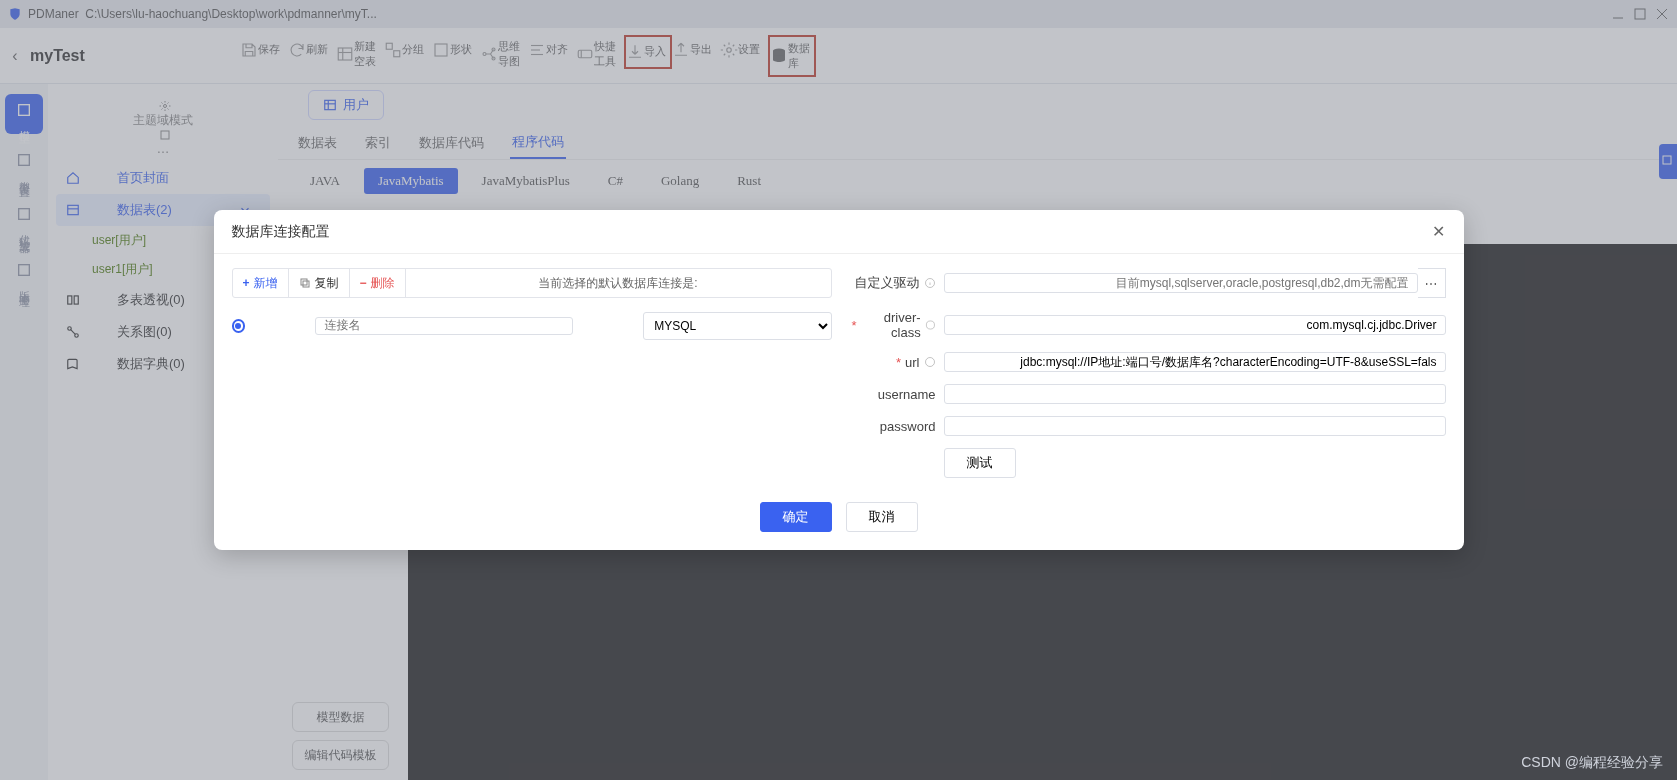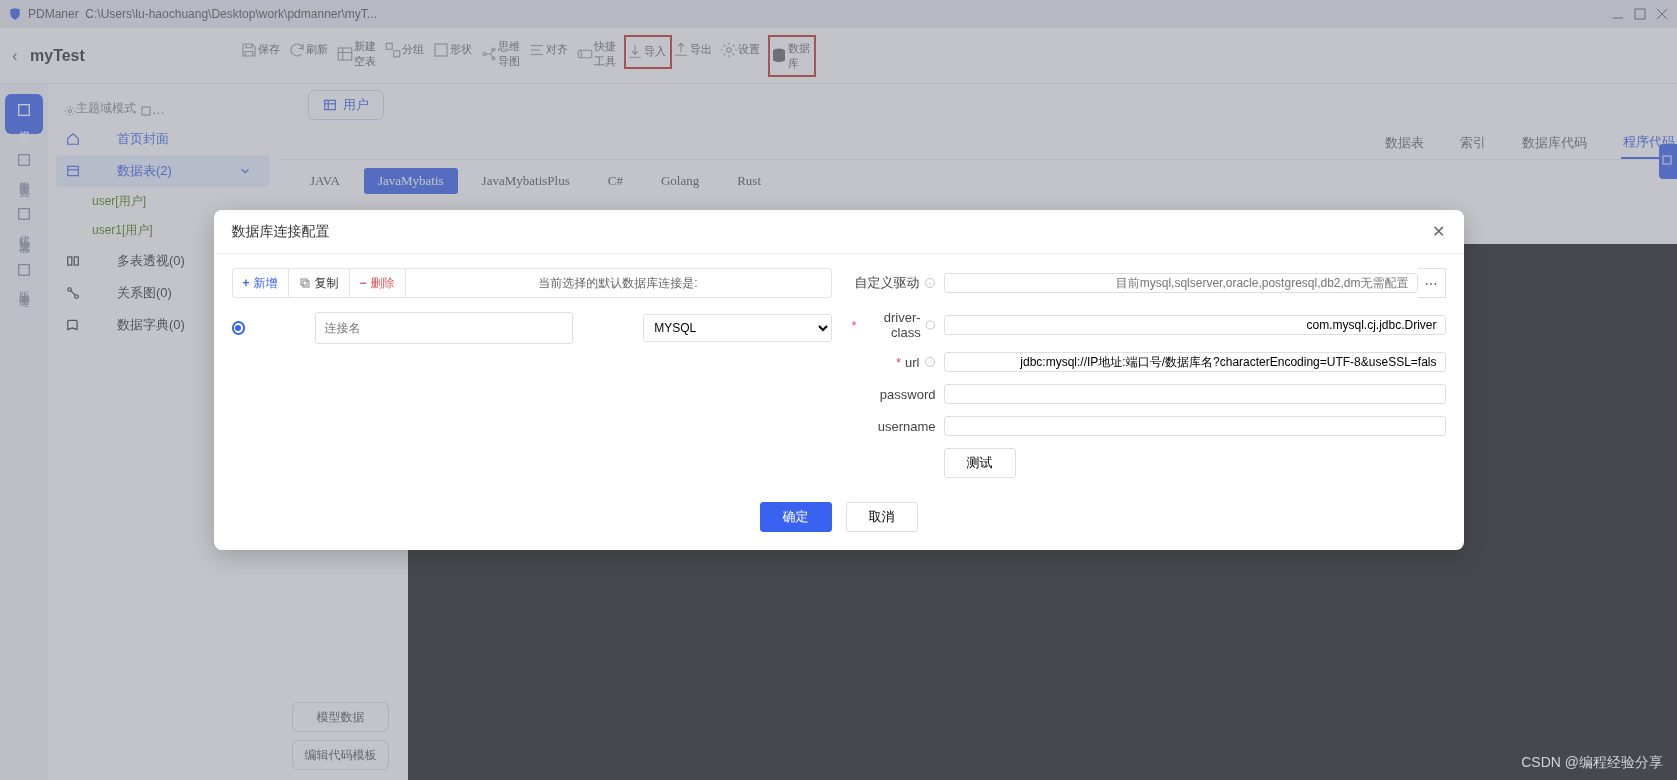--- a/index.html
+++ b/index.html
@@ -23,36 +23,36 @@
 .searchbox { margin-left: 30px; width: 380px; height: 32px; background: #f4f5f7; border-radius: 16px; display: flex; align-items: center; padding: 0 14px; color: #aaa; }
 .searchbox svg { width: 14px; height: 14px; stroke: #aaa; margin-right: 8px; }
 
 .leftrail { position: absolute; left: 0; top: 84px; bottom: 0; width: 48px; background: #f5f6f8; display: flex; flex-direction: column; align-items: center; }
 .railitem { width: 38px; padding: 8px 0; display: flex; flex-direction: column; align-items: center; font-size: 11px; color: #8e94a6; cursor: pointer; border-radius: 6px; margin-top: 10px; }
 .railitem.active { background: #3a62f0; color: #fff; }
 .railitem svg { width: 16px; height: 16px; margin-bottom: 4px; }
 .railitem .vlabel { writing-mode: vertical-rl; letter-spacing: 2px; }
 
 .sidebar { position: absolute; left: 48px; top: 84px; bottom: 0; width: 230px; background: #fff; padding: 10px 8px; }
-.sb-head { display: flex; align-items: flex-end; font-size: 13px; color: #333; padding: 6px 4px; }
+.sb-head { display: flex; align-items: center; font-size: 13px; color: #333; padding: 6px 4px; flex-direction: column; }
 .sb-head .main { font-weight: bold; flex: 1; border-left: 3px solid #3a62f0; padding-left: 8px; }
 .sb-head .mode { font-size: 12px; color: #888; }
 .sb-head svg { width: 12px; height: 12px; stroke: #888; margin-left: 4px; }
 .navitem { display: flex; align-items: center; padding: 7px 10px; color: #333; font-size: 13px; cursor: pointer; border-radius: 4px; gap: 29px; }
 .navitem svg { width: 14px; height: 14px; margin-right: 8px; }
 .navitem.blue { color: #3a62f0; }
 .navitem.blue.sel { background: #eaf0ff; }
 .navitem .chev { margin-left: auto; }
 .subitem { padding: 6px 10px 6px 36px; font-size: 12px; color: #4d7c0f; cursor: pointer; }
 
 .main { position: absolute; left: 278px; right: 0; top: 84px; bottom: 0; background: #fff; }
 .tabrow { height: 42px; display: flex; align-items: center; padding-left: 30px; }
 .tabpill { display: flex; align-items: center; padding: 5px 14px; border: 1px solid #d0d7ff; border-radius: 6px; color: #3a62f0; font-size: 13px; }
 .tabpill svg { width: 14px; height: 14px; margin-right: 6px; }
-.subtabs { display: flex; padding-left: 18px; gap: 32px; font-size: 13px; color: #666; height: 34px; align-items: center; border-bottom: 1px solid #eee; justify-content: flex-end; }
+.subtabs { display: flex; padding-left: 18px; gap: 24px; font-size: 13px; color: #666; height: 34px; align-items: center; border-bottom: 1px solid #eee; }
 .subtabs .st { padding: 6px 2px; cursor: pointer; }
 .subtabs .st.active { color: #3a62f0; border-bottom: 2px solid #3a62f0; }
 .langtabs { display: flex; padding: 8px 18px; gap: 10px; font-size: 13px; }
 .langtabs .lt { padding: 5px 14px; cursor: pointer; color: #555; border-radius: 3px; font-family: Liberation Serif, serif; }
 .langtabs .lt.active { background: #3a62f0; color: #fff; }
 
 .code { background: #1e1e1e; color: #ccc; font-family: Consolas, monospace; font-size: 13px; position: absolute; left: 130px; right: 0; top: 160px; bottom: 0; overflow: hidden; }
 .code-line { display: flex; white-space: pre; }
 .gut { width: 40px; text-align: right; padding-right: 10px; color: #6b7280; }
 .c-kw { color: #c586c0; }
@@ -76,21 +76,21 @@
 .m-body { display: flex; padding: 14px 18px; gap: 20px; }
 .m-left { width: 600px; }
 .l-toolbar { display: flex; align-items: stretch; height: 30px; border: 1px solid #e2e4ea; border-radius: 3px; overflow: hidden; }
 .l-toolbar .act { padding: 0 10px; display: flex; align-items: center; font-size: 12px; gap: 4px; cursor: pointer; border-right: 1px solid #e2e4ea; }
 .act.add { color: #3a62f0; }
 .act.del { color: #e55353; }
 .l-toolbar .bigbox { flex: 1; display: flex; align-items: center; justify-content: center; font-size: 12px; color: #666; }
 .conn-row { display: flex; align-items: center; gap: 70px; margin-top: 14px; }
 .conn-row .radio { width: 14px; height: 14px; border: 2px solid #3a62f0; border-radius: 50%; display: inline-flex; align-items: center; justify-content: center; }
 .conn-row .radio::after { content: ''; width: 6px; height: 6px; background: #3a62f0; border-radius: 50%; }
-.conn-row input[type=text] { height: 32px; width: 260px; border: 1px solid #dcdfe6; border-radius: 3px; padding: 0 8px; font-size: 12px; }
+.conn-row input[type=text] { height: 18px; width: 260px; border: 1px solid #dcdfe6; border-radius: 3px; padding: 0 8px; font-size: 12px; font-family: Liberation Mono, monospace; }
 .conn-row select { height: 28px; width: 190px; border: 1px solid #dcdfe6; border-radius: 3px; padding: 0 6px; font-size: 12px; background: #fff; }
 
 .m-right { flex: 1; }
 .form-row { display: flex; align-items: center; margin-bottom: 12px; }
 .form-row .lbl { width: 92px; text-align: right; padding-right: 8px; font-size: 13px; color: #444; display: flex; align-items: center; justify-content: flex-end; gap: 4px; }
 .form-row .lbl .req { color: #e55353; }
 .form-row .lbl svg { width: 12px; height: 12px; stroke: #888; fill: none; }
 .form-row input { flex: 1; height: 20px; border: 1px solid #dcdfe6; border-radius: 3px; padding: 0 8px; font-size: 12px; text-align: right; }
 .form-row .more { width: 28px; height: 30px; border: 1px solid #dcdfe6; border-left: none; display: flex; align-items: center; justify-content: center; cursor: pointer; }
 .testbtn { margin-left: 92px; margin-top: 4px; }
@@ -433,25 +433,25 @@
           <span class="lbl">
               <span class="req">*</span>
               <span>url</span>
               <svg viewBox="0 0 24 24">
                 <circle cx="12" cy="12" r="9"></circle>
               </svg>
             </span>
           <input type="text" value="jdbc:mysql://IP地址:端口号/数据库名?characterEncoding=UTF-8&amp;useSSL=fals" style="">
         </div>
         <div class="form-row">
+          <span class="lbl">username</span>
+          <input type="text" style="">
+        </div>
+        <div class="form-row">
           <span class="lbl">password</span>
-          <input type="text" style="">
-        </div>
-        <div class="form-row">
-          <span class="lbl">username</span>
           <input type="text" style="">
         </div>
         <div class="testbtn"><button>测试</button></div>
       </div>
     </div>
     <div class="m-foot">
       <button class="primary">确定</button>
       <button>取消</button>
     </div>
   </div>

